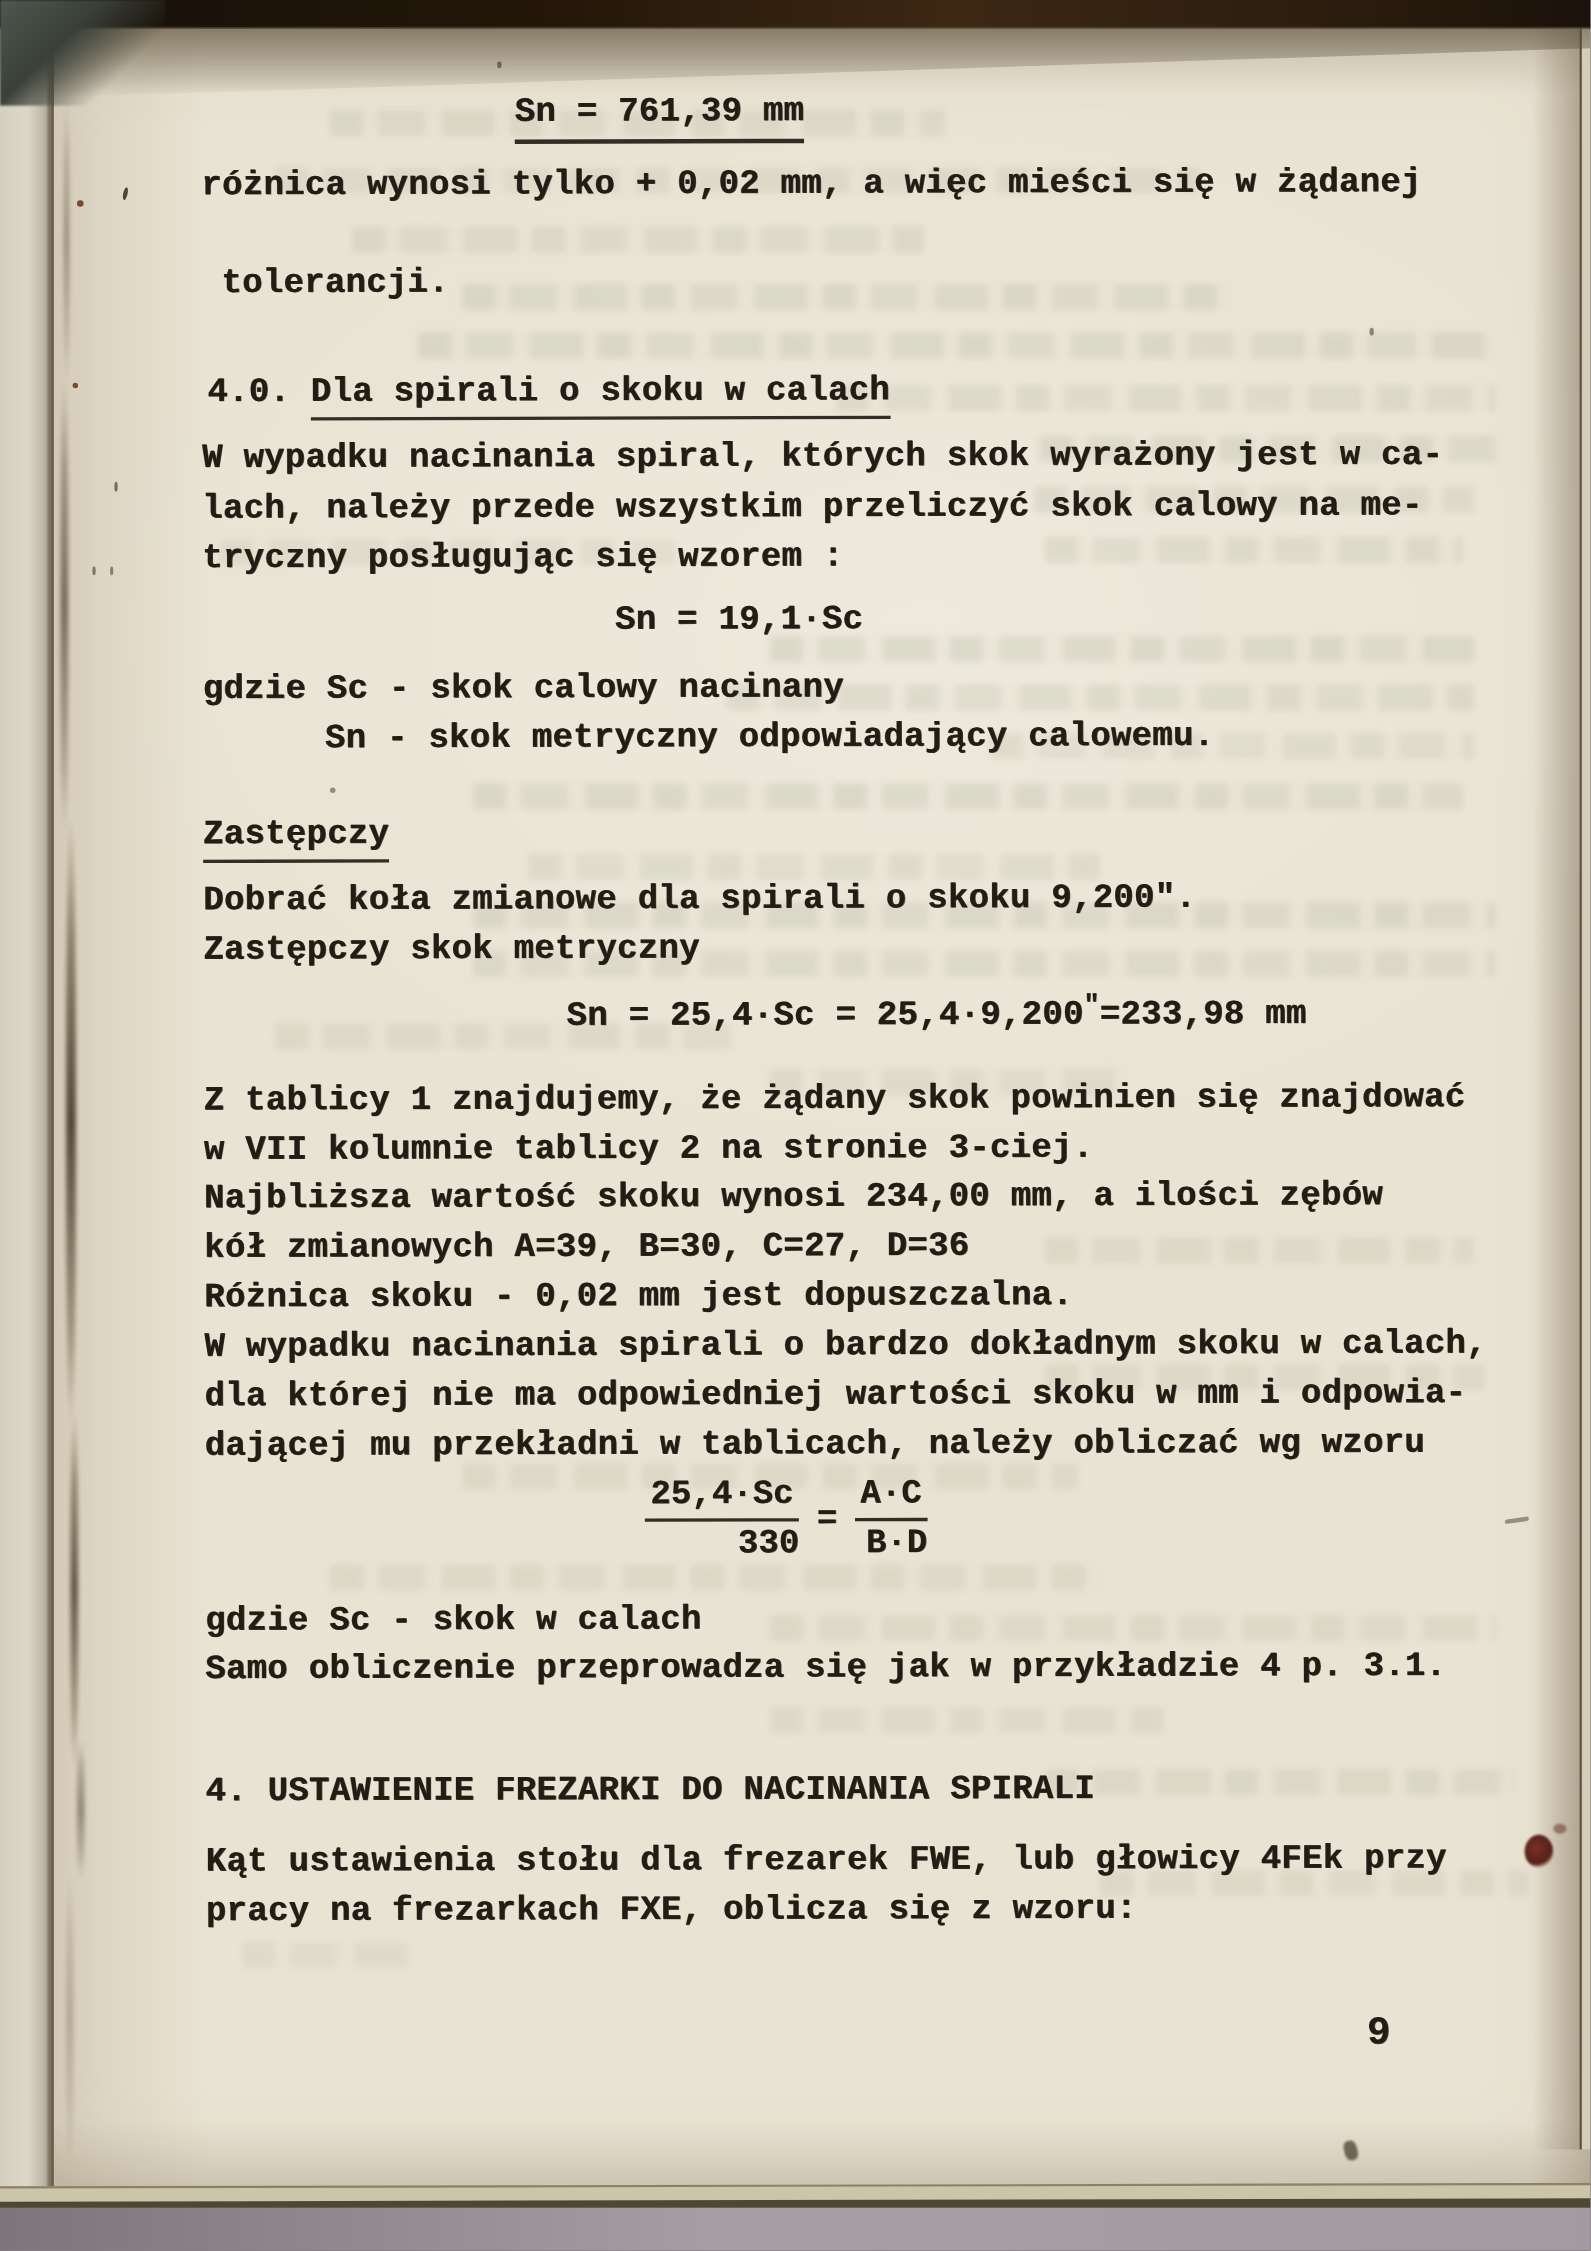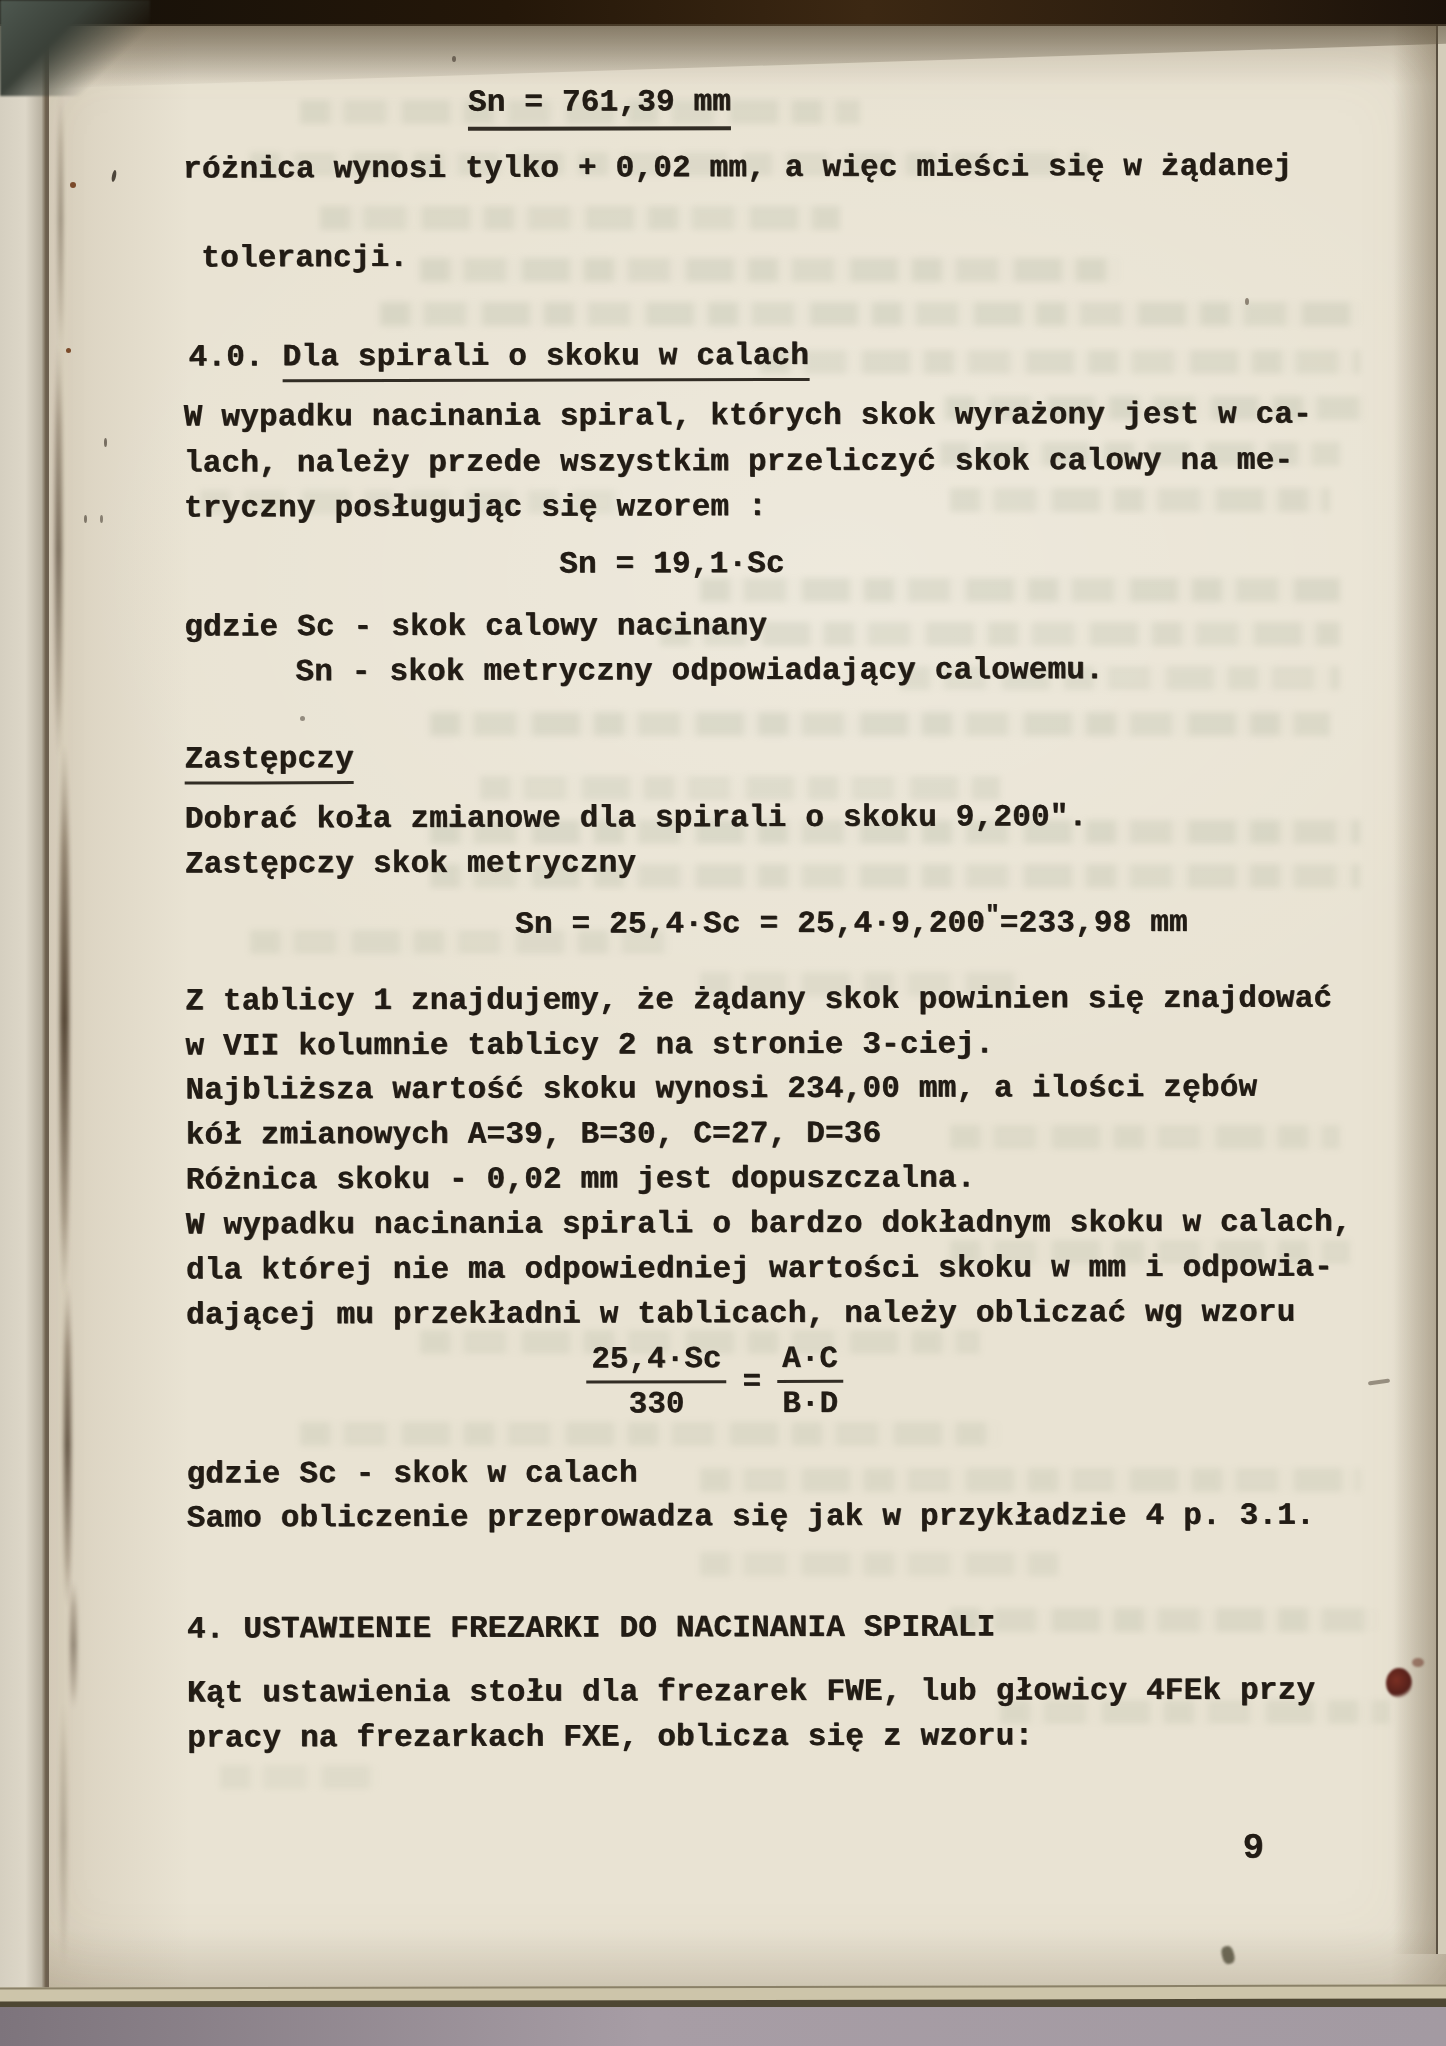--- a/index.html
+++ b/index.html
@@ -41,21 +41,21 @@
   .crease{position:absolute;width:7px;border-radius:50%/40%;filter:blur(2px);
         background:linear-gradient(to bottom, rgba(80,60,40,0), rgba(80,60,40,0.55) 20%, rgba(58,42,26,0.85) 50%, rgba(80,60,40,0.4) 85%, rgba(80,60,40,0));}
   
   .text-layer{position:absolute;left:0;top:0;width:1446px;height:2046px;transform:rotate(-0.15deg);transform-origin:400px 900px;}
   .tline{position:absolute;font-weight:700;font-size:31px;line-height:38px;color:#221c15;white-space:pre;letter-spacing:0.2px;
          text-shadow:0.6px 0.3px 0 rgba(34,28,21,0.75), -0.3px 0 0.5px rgba(34,28,21,0.4);}
   .u{border-bottom:4px solid rgba(30,24,18,0.9);padding-bottom:7px;}
   .u3{border-bottom:3px solid rgba(30,24,18,0.9);padding-bottom:5px;}
   .sup{vertical-align:10px;font-size:24px;}
   .frac-row{position:absolute;display:flex;align-items:center;gap:16px;}
-  .frac{display:inline-flex;flex-direction:column;align-items:center;font-weight:700;font-size:31px;color:#221c15;
+  .frac{display:inline-flex;flex-direction:column;align-items:flex-end;font-weight:700;font-size:31px;color:#221c15;
         text-shadow:0.6px 0.3px 0 rgba(34,28,21,0.75);}
   .frac .num{border-bottom:3px solid rgba(30,24,18,0.9);padding:0 5px 4px;}
   .frac .den{padding-top:3px;}
   .eq{font-weight:700;font-size:31px;color:#221c15;text-shadow:0.6px 0.3px 0 rgba(34,28,21,0.75);}
   .pagenum{position:absolute;left:1240px;top:1830px;font-weight:700;font-size:36px;color:#221c15;
         text-shadow:0.6px 0.3px 0 rgba(34,28,21,0.7);}
   
   .ghost{position:absolute;height:24px;filter:blur(3px);
         background:repeating-linear-gradient(90deg, rgba(146,158,132,0.38) 0 30px, rgba(146,158,132,0.05) 30px 44px,
           rgba(146,158,132,0.33) 44px 86px, rgba(146,158,132,0.05) 86px 102px,

